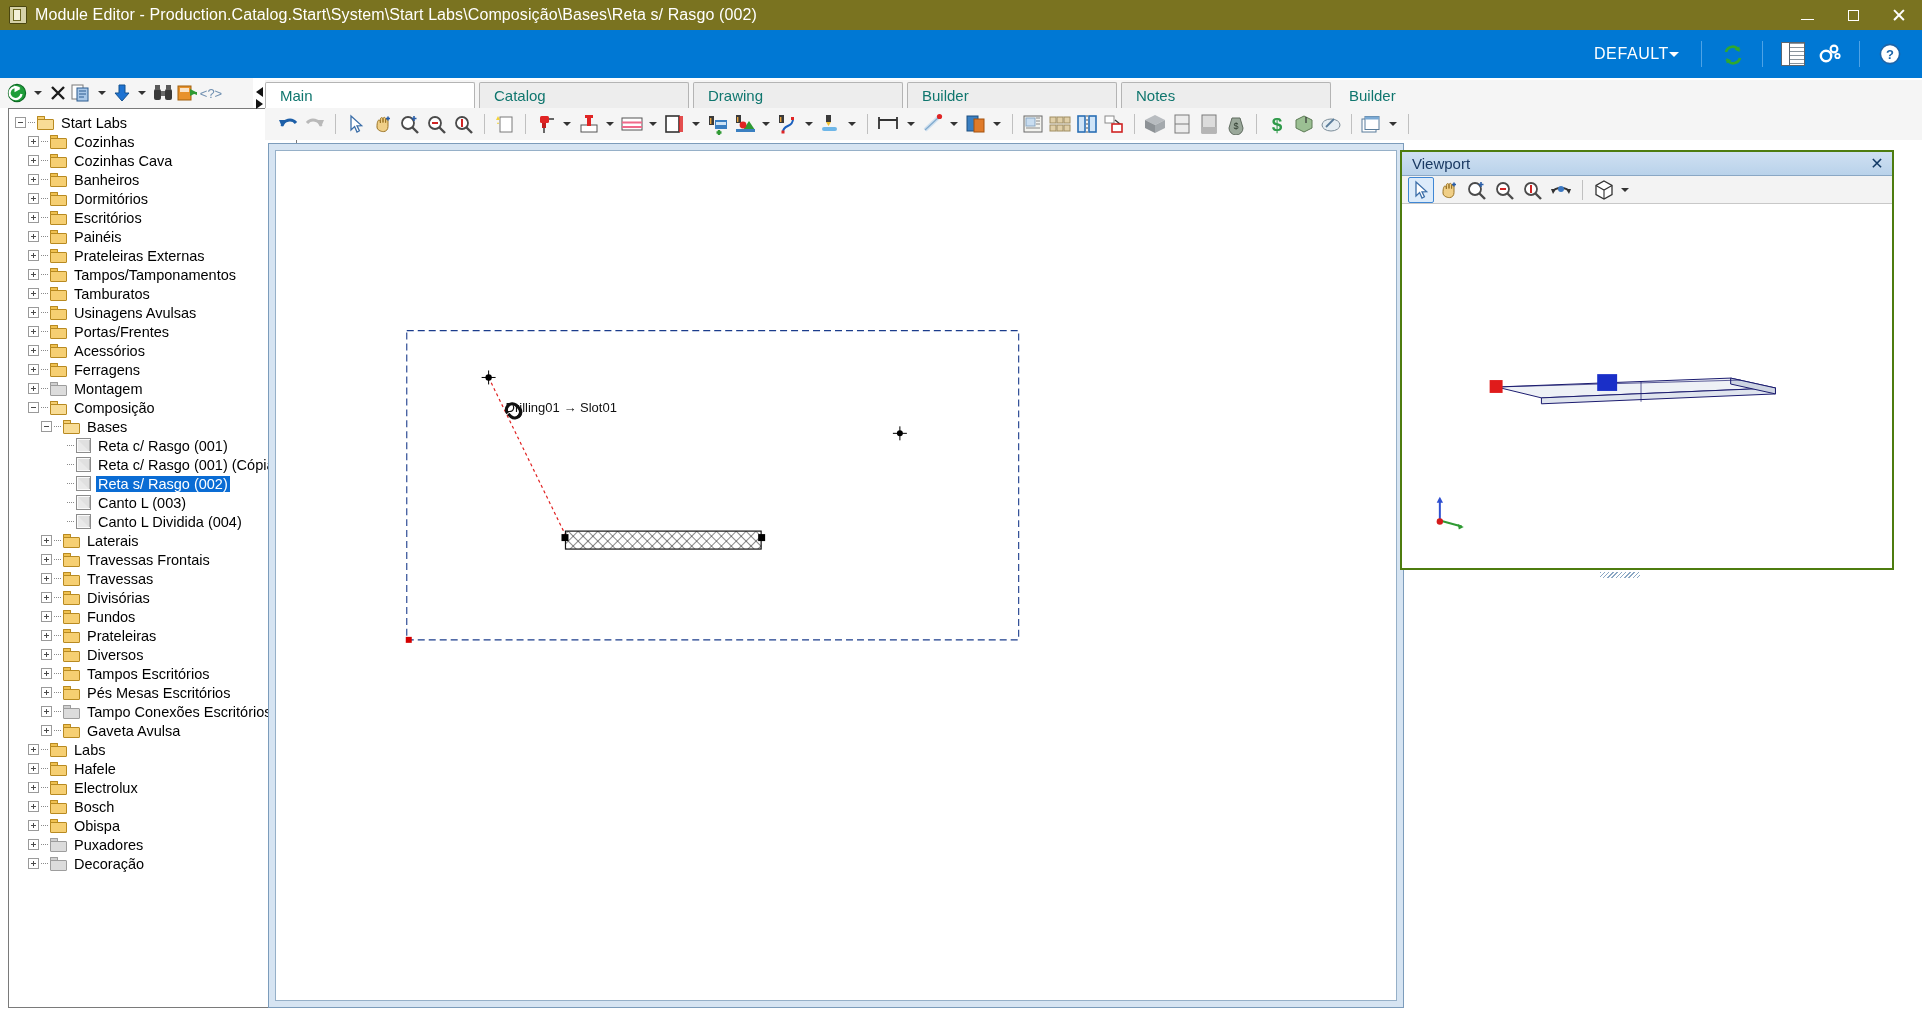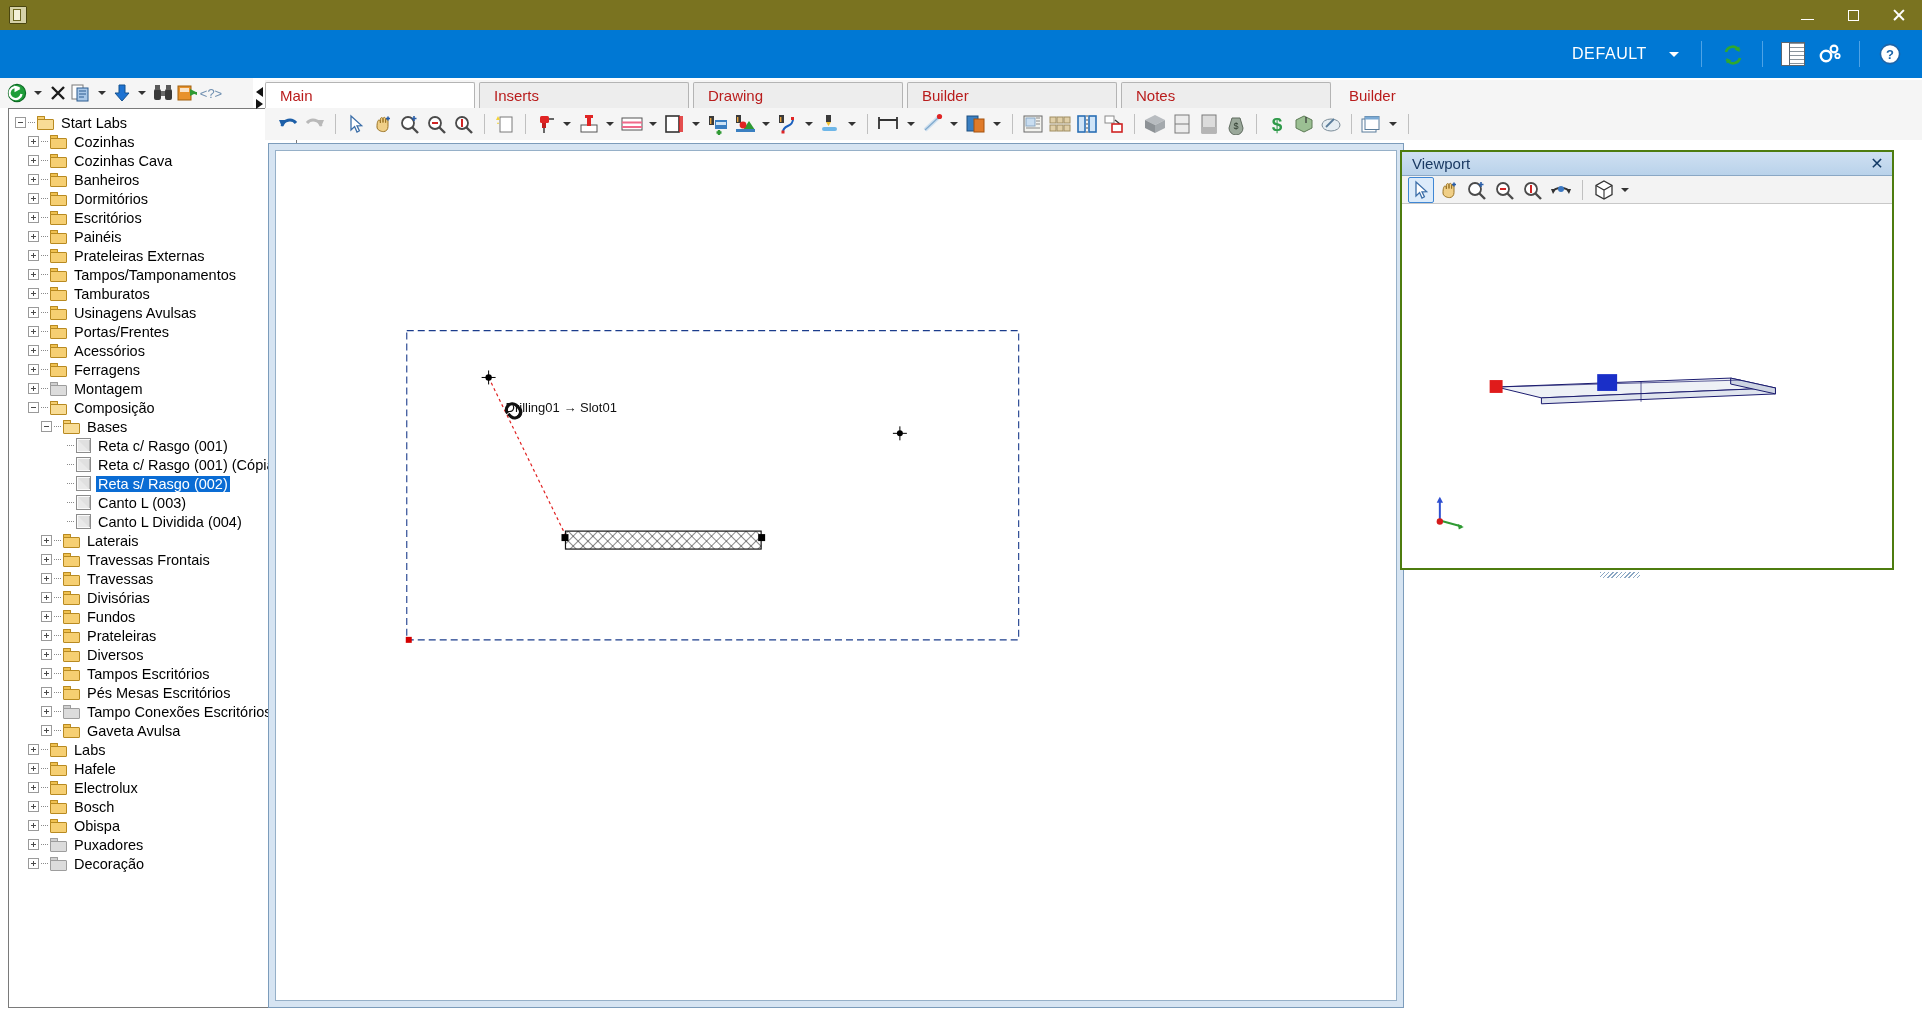--- a/index.html
+++ b/index.html
@@ -32,21 +32,21 @@
     color:#fff;font-size:15px;}
   .win-min:before{content:"";display:block;width:13px;height:1px;background:#fff;margin-top:8px;}
   .win-max:before{content:"";display:block;width:11px;height:11px;border:1px solid #fff;box-sizing:border-box;}
   .win-close{font-size:19px;line-height:19px;}
 
   
   .ribbon{
     position:absolute;left:0;top:30px;width:1922px;height:48px;background:#0078d4;
   }
   .ribbon-right{position:absolute;right:14px;top:0;height:48px;display:flex;align-items:center;gap:0;}
-  .rb-default{color:#fff;font-size:16px;letter-spacing:.6px;display:flex;align-items:center;gap:22px;padding:0 10px;}
+  .rb-default{color:#fff;font-size:16px;letter-spacing:.6px;display:flex;align-items:center;gap:0;padding:0 10px;}
   .rb-caret{width:0;height:0;border-left:5px solid transparent;border-right:5px solid transparent;border-top:5px solid #fff;}
   .rb-sep{width:1px;height:26px;background:#4ea3e6;margin:0 12px;}
   .rb-btn{width:36px;height:34px;display:flex;align-items:center;justify-content:center;}
   .ico-refresh{position:relative;width:22px;height:22px;}
   .ico-refresh svg{display:block;}
   .ico-panel{width:24px;height:24px;background:#dfe9f2;border:1px solid #5b6670;box-sizing:border-box;
     display:flex;}
   .ico-panel i{display:block;width:7px;border-right:1px solid #5b6670;background:#fff;}
   .ico-panel b{display:block;flex:1;background:repeating-linear-gradient(to bottom,#8a949c 0 1px,#fff 1px 4px);}
   .ico-gears svg{display:block;}
@@ -104,21 +104,21 @@
   }
 
   
   .tabsrow{
     position:absolute;left:265px;top:80px;width:1657px;height:28px;
     background:#f5f5f5;display:flex;align-items:flex-end;
   }
   .tab{
     height:26px;min-width:210px;background:#ededed;border:1px solid #b4b4b4;
     border-bottom:0;box-sizing:border-box;margin-right:4px;
-    display:flex;align-items:center;padding-left:14px;font-size:15px;color:#b91c1c;
+    display:flex;align-items:center;padding-left:14px;font-size:15px;color:#0f766e;
     border-radius:2px 2px 0 0;
   }
   .tab.active{background:#ffffff;}
   .tab.plain{border:0;background:transparent;}
 
   
   .maintoolbar{
     position:absolute;left:265px;top:108px;width:1657px;height:32px;background:#f5f5f5;
     display:flex;align-items:center;padding-left:10px;box-sizing:border-box;gap:1px;
   }
@@ -166,20 +166,21 @@
 
   .vpsel{border:1px solid #3f87d4;background:#dcebfa;}
 </style>
 </head>
 <body>
 
 <div class="app">
 
   <div class="titlebar">
     <div class="title-icon"></div>
+    <div class="title-text">Module Editor - Production.Catalog.Start\System\Start Labs\Composição\Bases\Reta s/ Rasgo (002)</div>
     <div class="win-btns">
       <div class="win-btn">
           <span class="win-min"></span>
         </div>
       <div class="win-btn">
           <span class="win-max"></span>
         </div>
       <div class="win-btn close win-close">✕</div>
     </div>
   </div>
@@ -699,21 +700,21 @@
       <polygon points="8,1 1,6 8,11" fill="#111"></polygon>
       <polygon points="1,13 8,18 1,23" fill="#111"></polygon>
     </svg>
   </div>
 
   <div class="tabsrow" id="tabs">
       <div class="tab active">
         <span>Main</span>
       </div>
       <div class="tab">
-        <span>Inserts</span>
+        <span>Catalog</span>
       </div>
       <div class="tab">
         <span>Drawing</span>
       </div>
       <div class="tab">
         <span>Builder</span>
       </div>
       <div class="tab">
         <span>Notes</span>
       </div>

